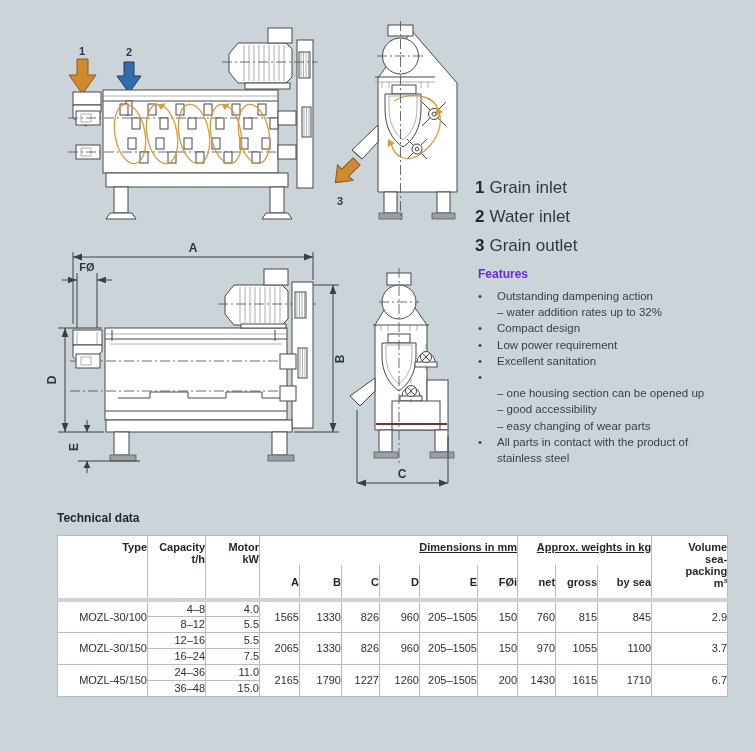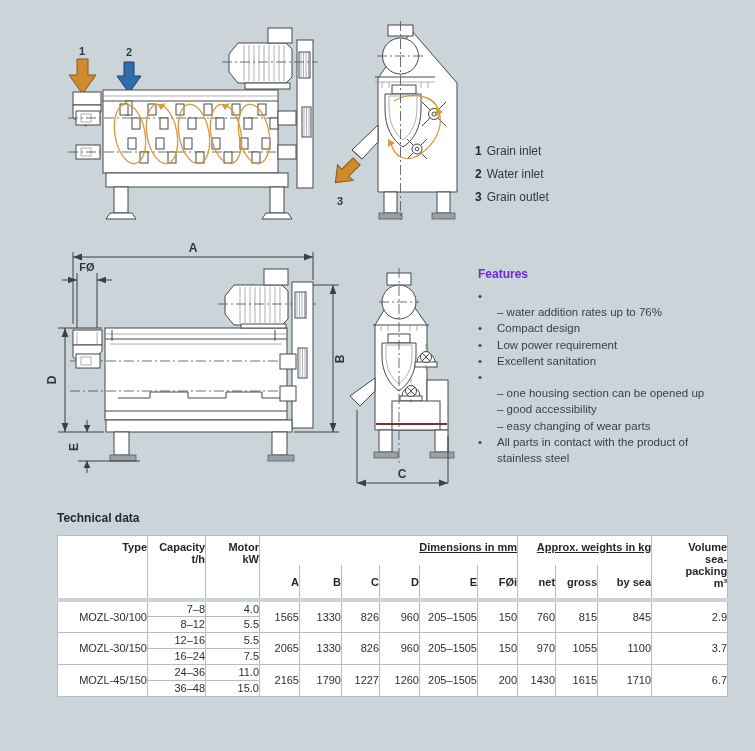--- a/index.html
+++ b/index.html
@@ -16,21 +16,21 @@
   .orange{fill:none;stroke:#d79a3c;stroke-width:1.3;}
   .ofill{fill:#d79a3c;stroke:none;}
   .dim{fill:none;stroke:#3c4043;stroke-width:1;}
   .dimf{fill:#3c4043;stroke:none;}
   .pad{fill:#9aa1a6;stroke:#5a5e61;stroke-width:0.8;}
   text.numlab{font:bold 11px "Liberation Sans",sans-serif;fill:#2c3a47;stroke:none;text-anchor:middle;}
   text.dimlab{font:bold 12px "Liberation Sans",sans-serif;fill:#2b3744;stroke:none;text-anchor:middle;}
   text.dimlab2{font:bold 11px "Liberation Sans",sans-serif;fill:#2b3744;stroke:none;text-anchor:middle;}
 
   
-  .legend{left:475px;top:144px;font-size:12px;color:#33383c;}
+  .legend{left:475px;top:178px;font-size:17px;color:#33383c;}
   .legend-row{margin-bottom:9px;white-space:nowrap;}
   .legend-row b{color:#24292d;margin-right:5px;}
 
   
   .features{left:478px;top:267px;width:258px;color:#3a3f43;}
   .features-title{font-weight:bold;font-size:12px;color:#6d28d9;margin-bottom:7px;}
   .f-line{font-size:11.5px;line-height:16.2px;}
   .f-line.lvl0{display:flex;}
   .f-line.lvl0 .marker{width:19px;flex:0 0 19px;}
   .f-line.lvl1{padding-left:19px;}
@@ -378,22 +378,23 @@
         <polygon class="dimf" points="408,243 399,239.6 399,246.4"></polygon>
         <text class="dimlab" x="362" y="238">C</text>
       </g>
     </g>
   </svg>
 
   <div class="abs features">
     <div class="features-title">Features</div>
     <div class="f-line lvl0">
         <span class="marker">•</span>
+        <span>Outstanding dampening action</span>
       </div>
-    <div class="f-line lvl1"><span>– water addition rates up to 76%</span></div>
+    <div class="f-line lvl1"><span>– water addition rates up to 32%</span></div>
     <div class="f-line lvl0">
         <span class="marker">•</span>
         <span>Compact design</span>
       </div>
     <div class="f-line lvl0">
         <span class="marker">•</span>
         <span>Low power requirement</span>
       </div>
     <div class="f-line lvl0">
         <span class="marker">•</span>
@@ -464,21 +465,21 @@
         <th class="no-bt hb">FØi</th>
         <th class="no-bt hb">net</th>
         <th class="no-bt hb">gross</th>
         <th class="no-bt hb">by sea</th>
       </tr>
     </thead>
     <tbody>
 
       <tr>
         <td rowspan="2" class="td-type">MOZL-30/100</td>
-        <td class="nb">7–8</td>
+        <td class="nb">4–8</td>
         <td class="nb">4.0</td>
         <td rowspan="2">1565</td>
         <td rowspan="2">1330</td>
         <td rowspan="2">826</td>
         <td rowspan="2">960</td>
         <td rowspan="2">205–1505</td>
         <td rowspan="2">150</td>
         <td rowspan="2">760</td>
         <td rowspan="2">815</td>
         <td rowspan="2">845</td>

